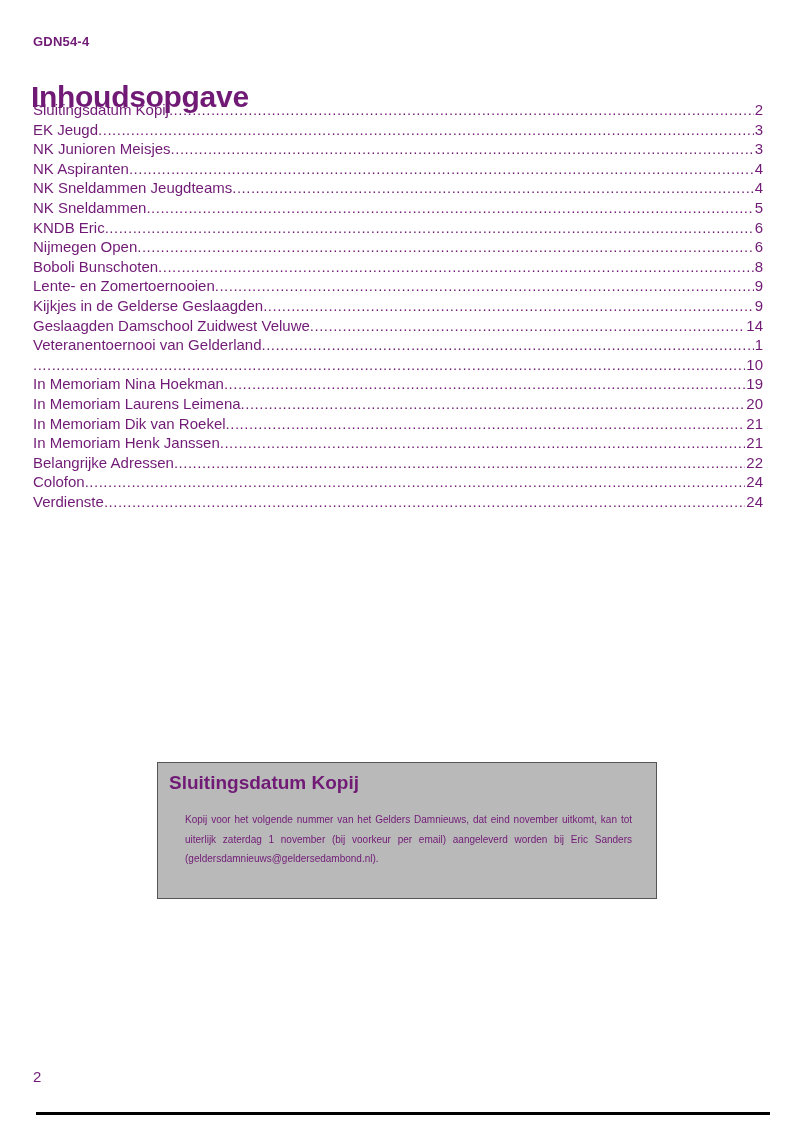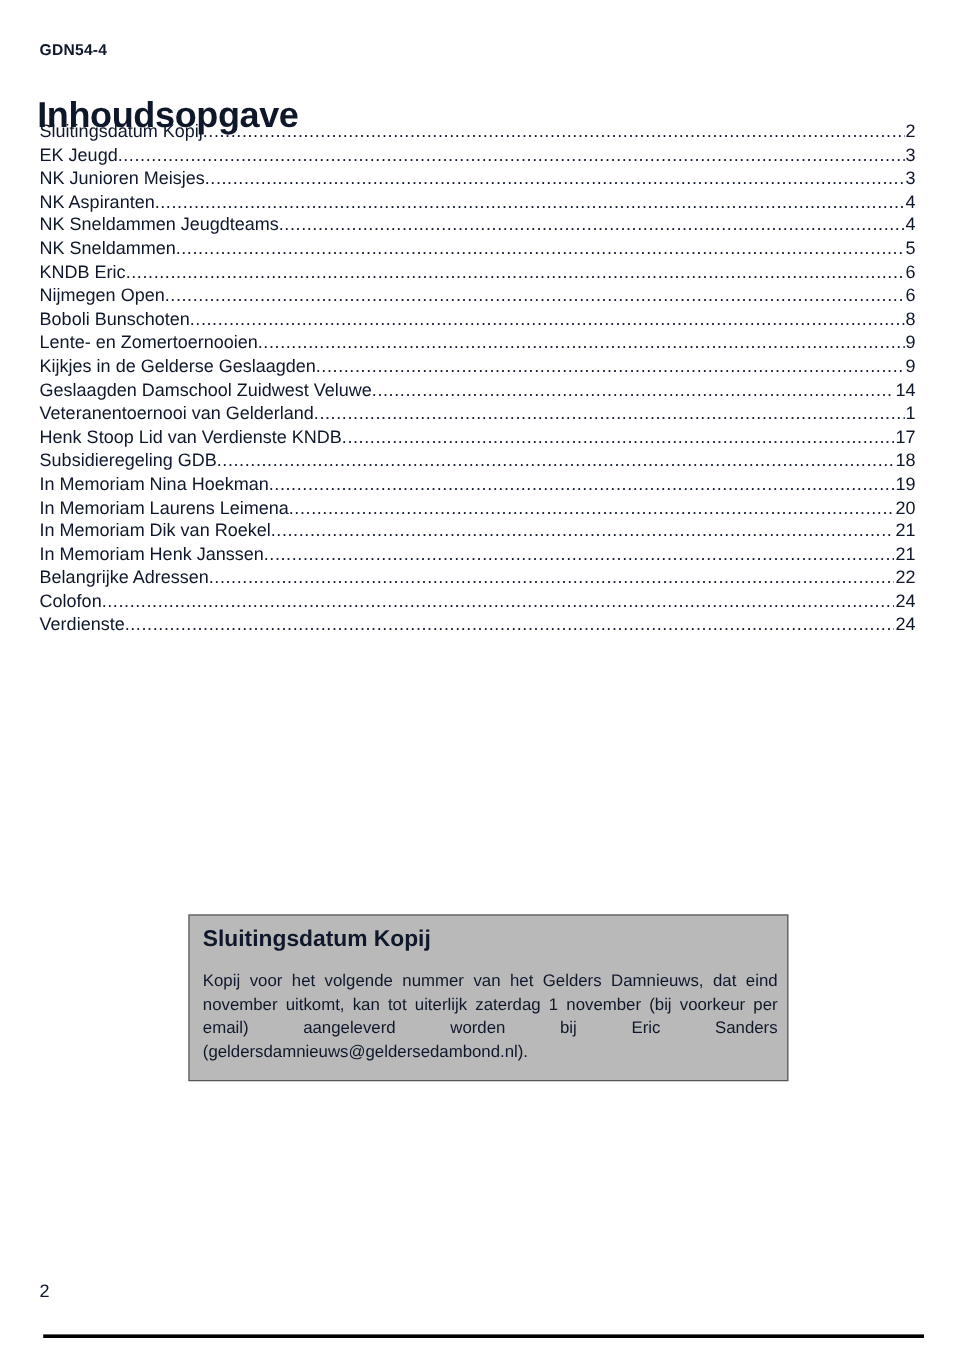--- a/index.html
+++ b/index.html
@@ -6,21 +6,21 @@
     margin: 0;
     padding: 0;
     background: #ffffff;
   }
   .page {
     position: relative;
     width: 794px;
     height: 1123px;
     background: #ffffff;
     font-family: "Liberation Sans", sans-serif;
-    color: #0f172a;
+    color: #701a75;
     overflow: hidden;
   }
   .doc-code {
     position: absolute;
     left: 33px;
     top: 34px;
     font-size: 13px;
     font-weight: bold;
     letter-spacing: 0.2px;
   }
@@ -70,24 +70,24 @@
     border: 1px solid #555555;
     background: #b9b9b9;
     padding: 9px 8px 13px 11px;
   }
   .callout-title {
     font-size: 19px;
     font-weight: bold;
     margin: 0 0 14px 0;
   }
   .callout-body {
-    font-size: 14px;
+    font-size: 10px;
     line-height: 19.7px;
     text-align: justify;
-    margin: 0;
+    margin: 16px;
   }
   .footer-page-num {
     position: absolute;
     left: 33px;
     top: 1068px;
     font-size: 15px;
   }
   .footer-rule {
     position: absolute;
     left: 36px;
@@ -166,28 +166,22 @@
         <span class="toc-label">Geslaagden Damschool Zuidwest Veluwe</span>
         <span class="toc-dots"></span>
         <span class="toc-page">14</span>
       </div>
       <div class="toc-row">
         <span class="toc-label">Veteranentoernooi van Gelderland</span>
         <span class="toc-dots"></span>
         <span class="toc-page">1</span>
       </div>
       <div class="toc-row">
-        <span class="toc-label">Henk Stoop Lid van Verdienste KNDB</span>
-        <span class="toc-dots"></span>
-        <span class="toc-page">17</span>
-      </div>
-      <div class="toc-row">
-        <span class="toc-label">Subsidieregeling GDB</span>
-        <span class="toc-dots"></span>
-        <span class="toc-page">18</span>
+        <span class="toc-dots"></span>
+        <span class="toc-page">10</span>
       </div>
       <div class="toc-row">
         <span class="toc-label">In Memoriam Nina Hoekman</span>
         <span class="toc-dots"></span>
         <span class="toc-page">19</span>
       </div>
       <div class="toc-row">
         <span class="toc-label">In Memoriam Laurens Leimena</span>
         <span class="toc-dots"></span>
         <span class="toc-page">20</span>

